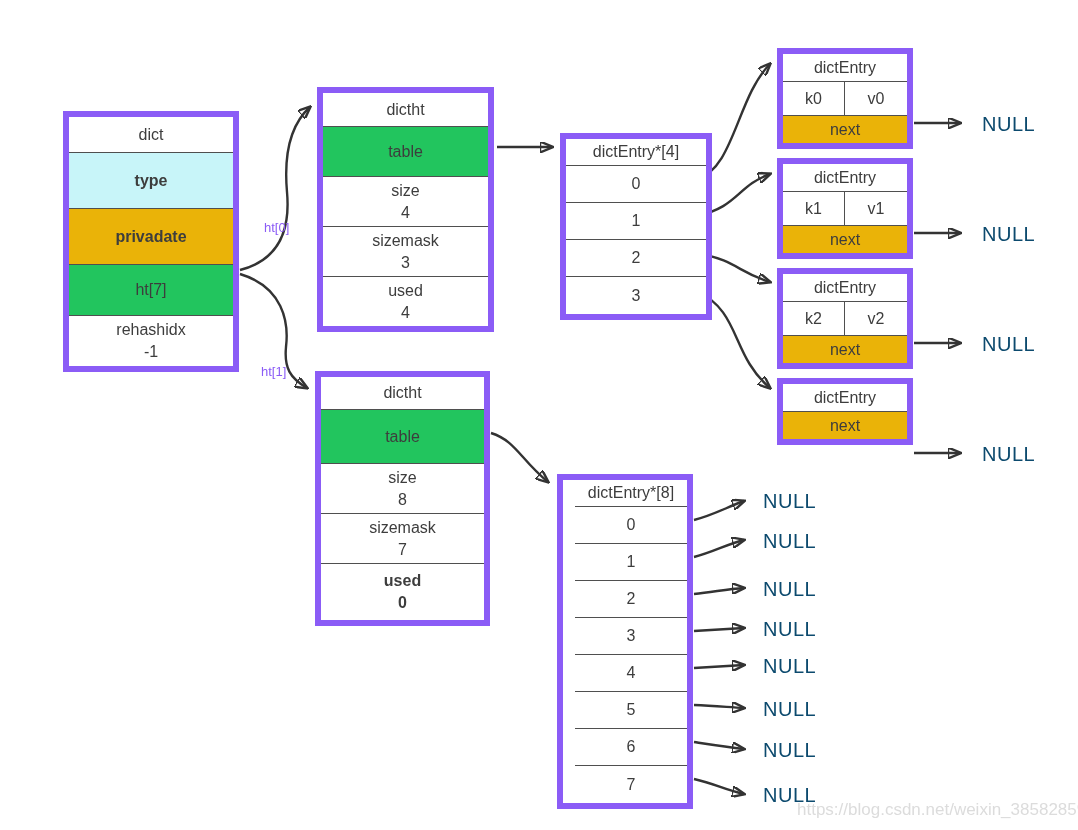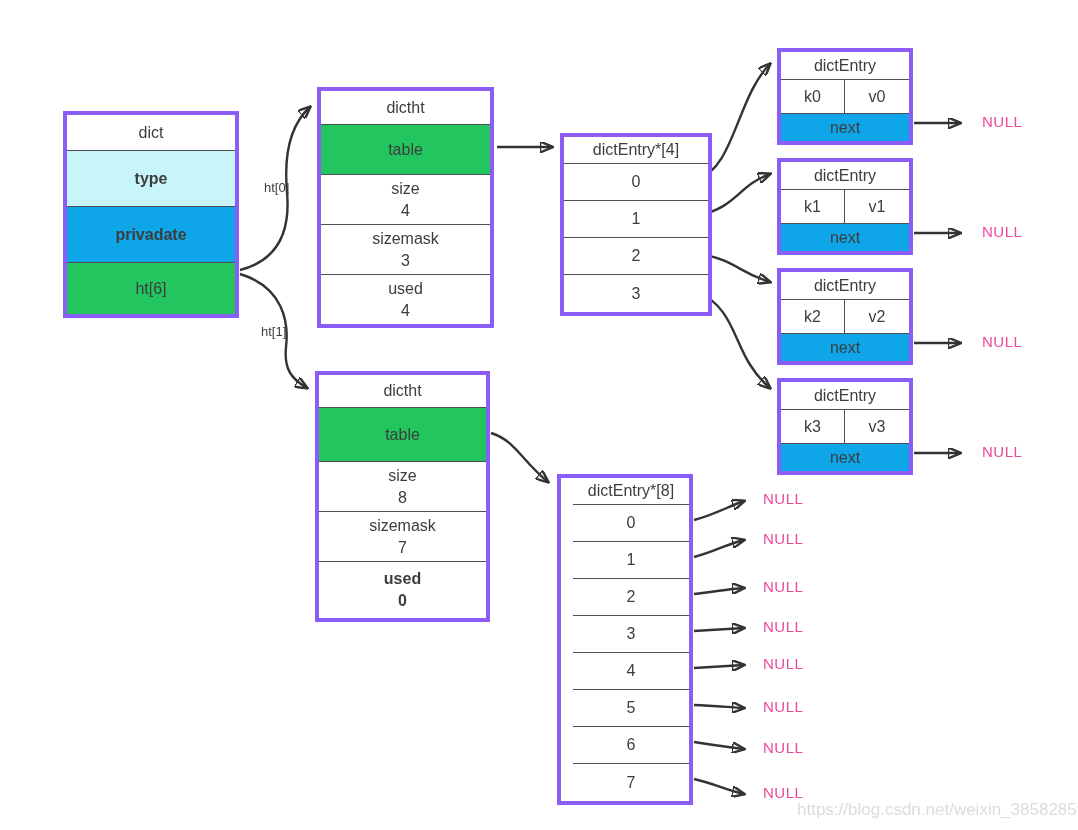--- a/index.html
+++ b/index.html
@@ -6,60 +6,61 @@
   body { background: #ffffff; font-family: "Liberation Sans", sans-serif; }
   .canvas {
     position: relative;
     width: 1078px; height: 830px;
     background: #ffffff;
     color: #3d3d3d;
     overflow: hidden;
   }
   .box {
     position: absolute;
-    border: 4px solid #8b5cf6;
+    border: 6px solid #8b5cf6;
     background: #ffffff;
   }
   .row {
     display: flex;
     align-items: center;
     justify-content: center;
     border-bottom: 1px solid #4f4f4f;
     font-size: 16px;
     line-height: 20px;
     text-align: center;
   }
   .row:last-child { border-bottom: none; }
   .col { flex-direction: column; line-height: 22px; }
   .bg-cyan   { background: #c8f5f9; }
-  .bg-green  { background: #0ea5e9; }
+  .bg-green  { background: #eab308; }
   .bg-yellow { background: #22c55e; }
   .h27 { height: 27px; } .h28 { height: 28px; }
   .h33 { height: 33px; } .h34 { height: 34px; }
   .h36 { height: 36px; } .h37 { height: 37px; }
   .h48 { height: 56px; font-weight: bold; } .h49 { height: 49px; }
   .h50 { height: 50px; } .h51 { height: 51px; }
   .h54 { height: 54px; }
   .kv { padding: 0; align-items: flex-end; }
   .kv .cell {
     flex: 1 1 50%;
     height: 100%;
     display: flex; align-items: center; justify-content: center;
   }
   .kv .cell:first-child { border-right: 1px solid #4f4f4f; }
   .floating-label {
     position: absolute;
     font-size: 13px;
-    color: #404040;
+    color: #8b5cf6;
     white-space: nowrap;
+    margin-top: 40px;
   }
   .null-label {
     position: absolute;
-    font-size: 15px;
-    color: #ec4899;
+    font-size: 20px;
+    color: #0c4a6e;
     letter-spacing: 0.5px;
     white-space: nowrap;
   }
   .watermark {
     position: absolute;
     left: 797px; top: 800px;
     font-size: 17px;
     color: #dcdcdc;
     white-space: nowrap;
   }
@@ -101,21 +102,25 @@
     <path d="M 694 668 L 744 665" marker-end="url(#ah)"></path>
     <path d="M 694 705 C 714 706, 727 707, 744 708" marker-end="url(#ah)"></path>
     <path d="M 694 742 C 714 745, 727 747, 744 749" marker-end="url(#ah)"></path>
     <path d="M 694 779 C 716 784, 725 790, 744 794" marker-end="url(#ah)"></path>
   </svg>
 
   <div class="box" style="left:63px; top:111px; width:176px;">
     <div class="row h36">dict</div>
     <div class="row h48 bg-cyan">type</div>
     <div class="row h48 bg-green">privadate</div>
-    <div class="row h51 bg-yellow">ht[6]</div>
+    <div class="row h51 bg-yellow">ht[7]</div>
+    <div class="row h50 col">
+      <span>rehashidx</span>
+      <span>-1</span>
+    </div>
   </div>
 
   <span class="floating-label" style="left:264px; top:180px;">ht[0]</span>
   <span class="floating-label" style="left:261px; top:324px;text-align:right;">ht[1]</span>
 
   <div class="box" style="left:317px; top:87px; width:177px;">
     <div class="row h34">dictht</div>
     <div class="row h50 bg-yellow">table</div>
     <div class="row h50 col">
       <span>size</span>
@@ -190,24 +195,20 @@
     <div class="row h28">dictEntry</div>
     <div class="row h34 kv">
       <div class="cell">k2</div>
       <div class="cell">v2</div>
     </div>
     <div class="row h27 bg-green">next</div>
   </div>
 
   <div class="box" style="left:777px; top:378px; width:136px;">
     <div class="row h28">dictEntry</div>
-    <div class="row h34 kv">
-      <div class="cell">k3</div>
-      <div class="cell">v3</div>
-    </div>
     <div class="row h27 bg-green">next</div>
   </div>
 
   <span class="null-label" style="left:982px; top:113px;">NULL</span>
   <span class="null-label" style="left:982px; top:223px;">NULL</span>
   <span class="null-label" style="left:982px; top:333px;">NULL</span>
   <span class="null-label" style="left:982px; top:443px;">NULL</span>
 
   <span class="null-label" style="left:763px; top:490px;">NULL</span>
   <span class="null-label" style="left:763px; top:530px;">NULL</span>

